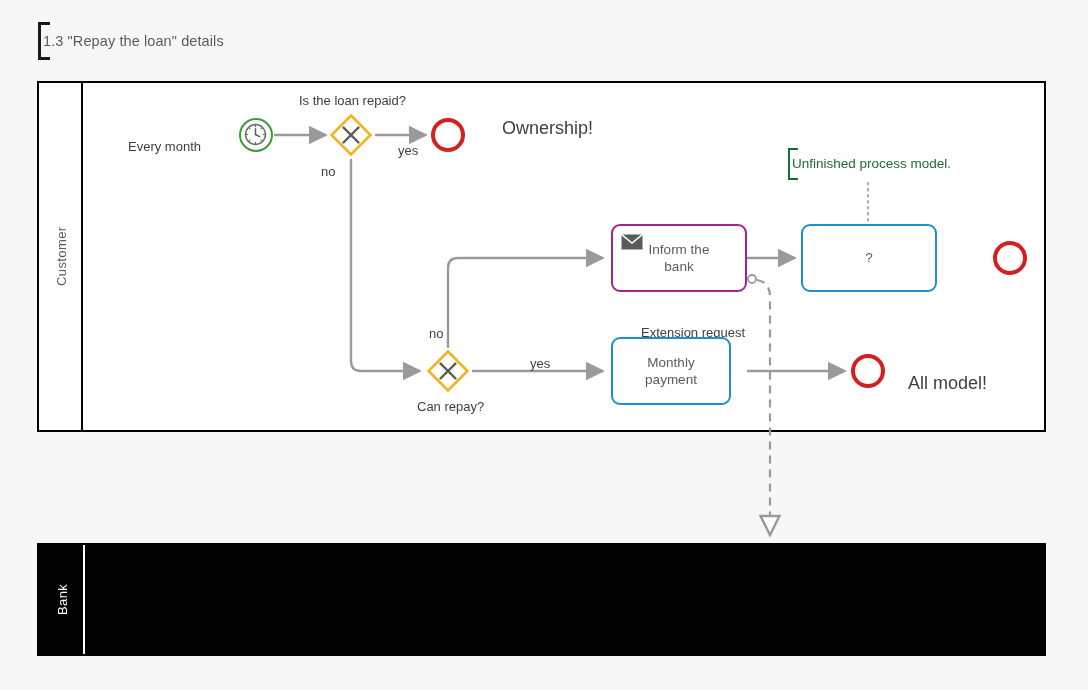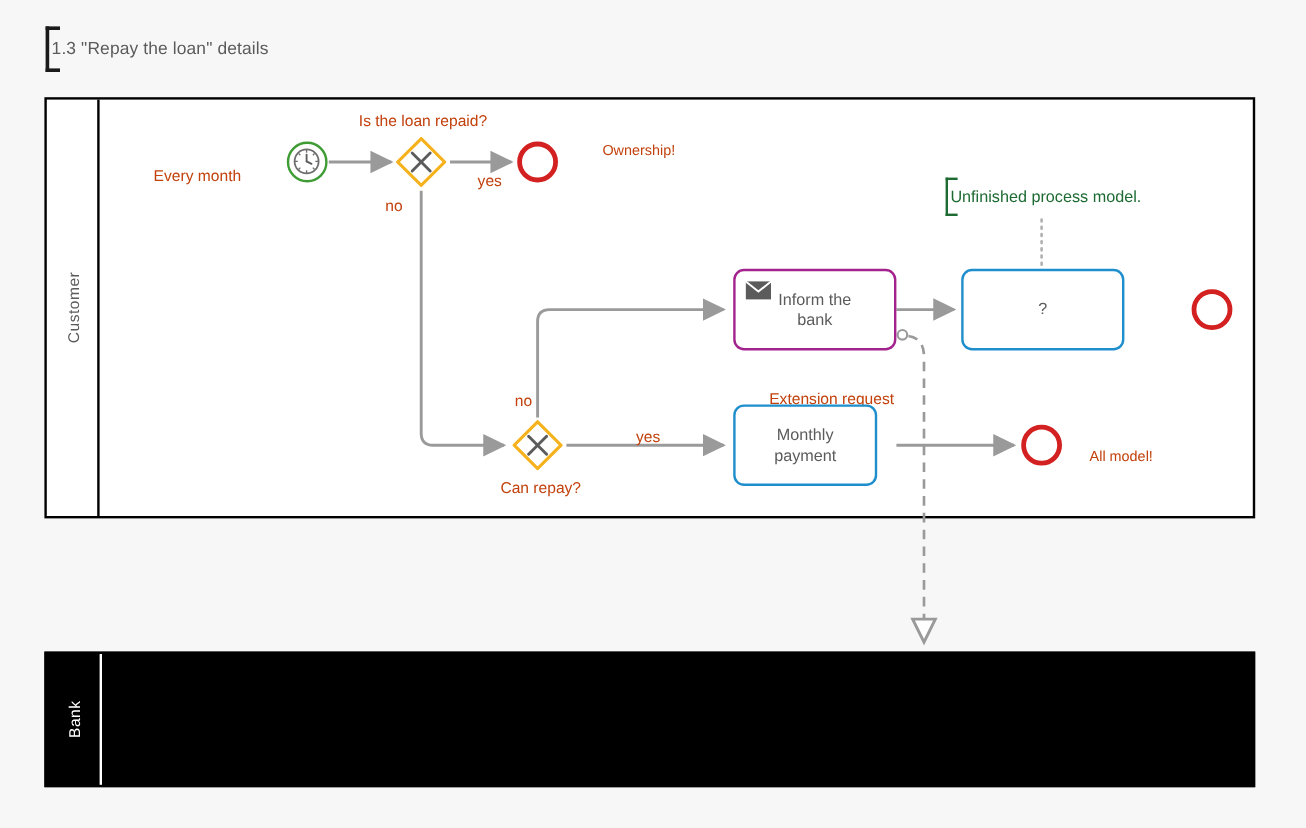--- a/index.html
+++ b/index.html
@@ -123,24 +123,24 @@
     width: 1088px;
     height: 690px;
     pointer-events: none;
   }
   #diagram-layer * { pointer-events: auto; }
 
   
   .flow-label, .free-label, .element-caption {
     position: absolute;
     font-size: 13px;
-    color: #c2410c;
+    color: #404040;
     white-space: nowrap;
   }
-  .free-label { font-size: 12px; }
+  .free-label { font-size: 18px; }
 
   
   .event {
     position: absolute;
     border-radius: 50%;
     box-sizing: border-box;
     background: #ffffff;
   }
   .event.start-timer {
     width: 34px; height: 34px;

